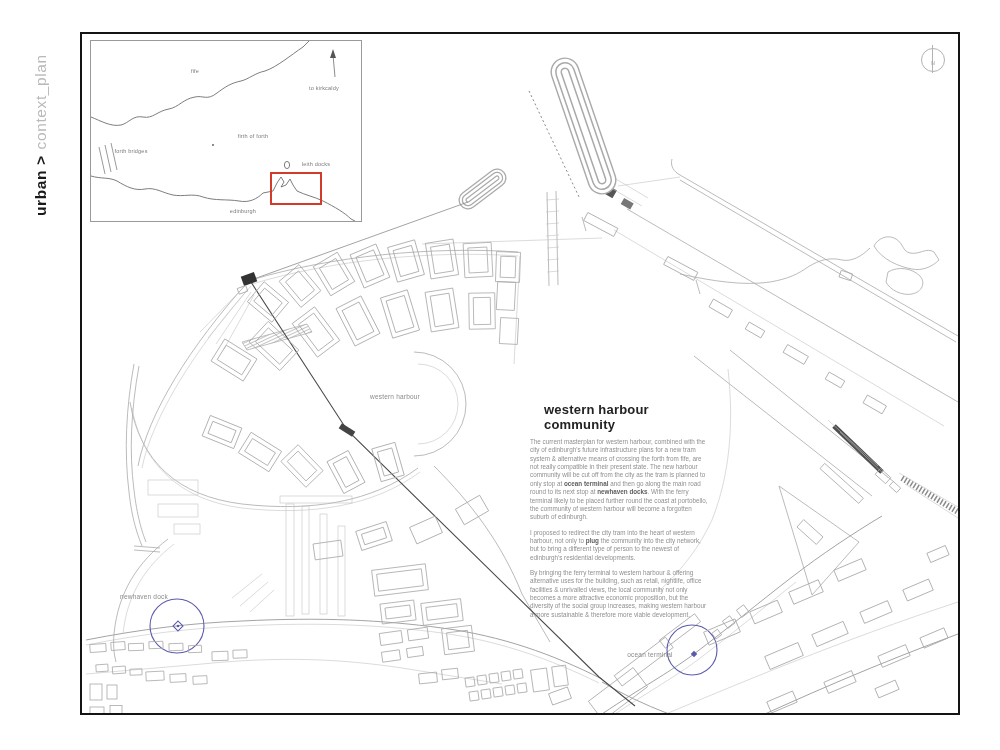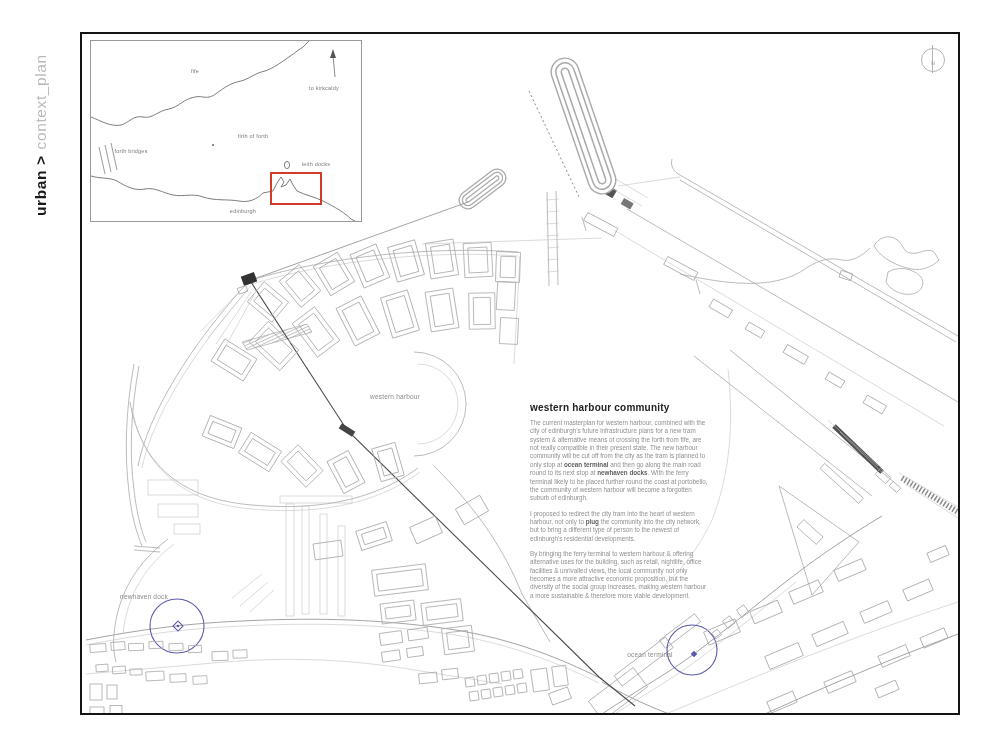--- a/index.html
+++ b/index.html
@@ -25,21 +25,21 @@
   .inset svg{position:absolute;left:0;top:0}
   .ilbl{position:absolute;font-size:5.5px;color:#7a7a7a;transform:translate(-50%,-50%);
         white-space:nowrap;letter-spacing:.2px}
 
   
   .mlbl{position:absolute;font-size:6.5px;color:#8a8a8a;transform:translate(-50%,-50%);
         white-space:nowrap;letter-spacing:.2px}
 
   
   .tb{position:absolute;left:448px;top:368px;width:178px}
-  .tb h3{font-size:10px;margin:0 0 6px 0;color:#222;letter-spacing:.2px;font-weight:700}
+  .tb h3{font-size:13px;margin:0 0 6px 14px;color:#222;letter-spacing:.2px;font-weight:700}
   .tb p{font-size:6.3px;line-height:1.33;color:#8f8f8f;margin:0 0 7px 0}
   .tb b{color:#5e5e5e;font-weight:700}
 
   
   .compass{position:absolute;left:839px;top:14px;width:22px;height:22px;
            border:1.3px solid #b2b2b2;border-radius:50%}
   .compass .line{position:absolute;left:10px;top:-4px;width:1px;height:28px;background:#b2b2b2}
   .compass .n{position:absolute;left:50%;top:11px;transform:translateX(-50%);
               font-size:5px;color:#999}
 

